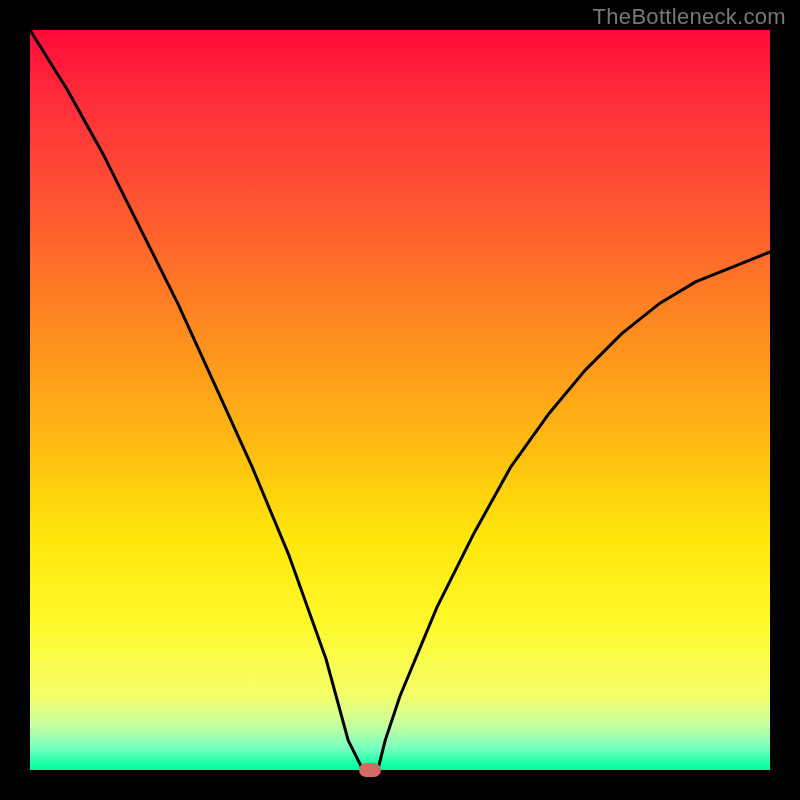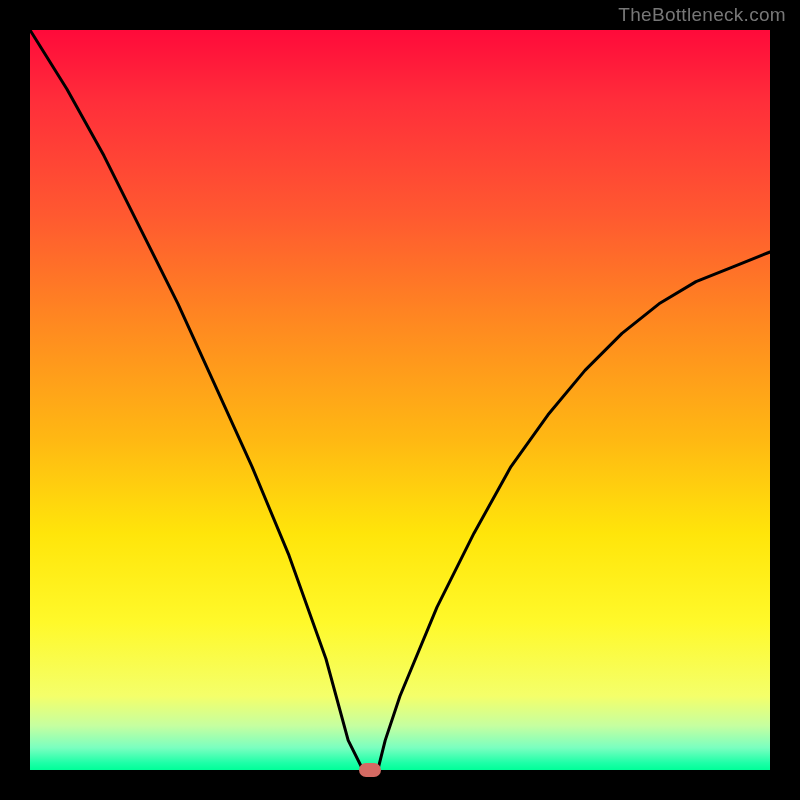--- a/index.html
+++ b/index.html
@@ -15,21 +15,21 @@
     position: relative;
     width: 800px;
     height: 800px;
     background: #000;
   }
   .watermark {
     position: absolute;
     top: 4px;
     right: 14px;
     color: #777;
-    font-size: 19px;
+    font-size: 22px;
     font-weight: 500;
     letter-spacing: 0.3px;
     z-index: 10;
   }
   .plot-frame {
     position: absolute;
     left: 30px;
     top: 30px;
     width: 740px;
     height: 740px;

